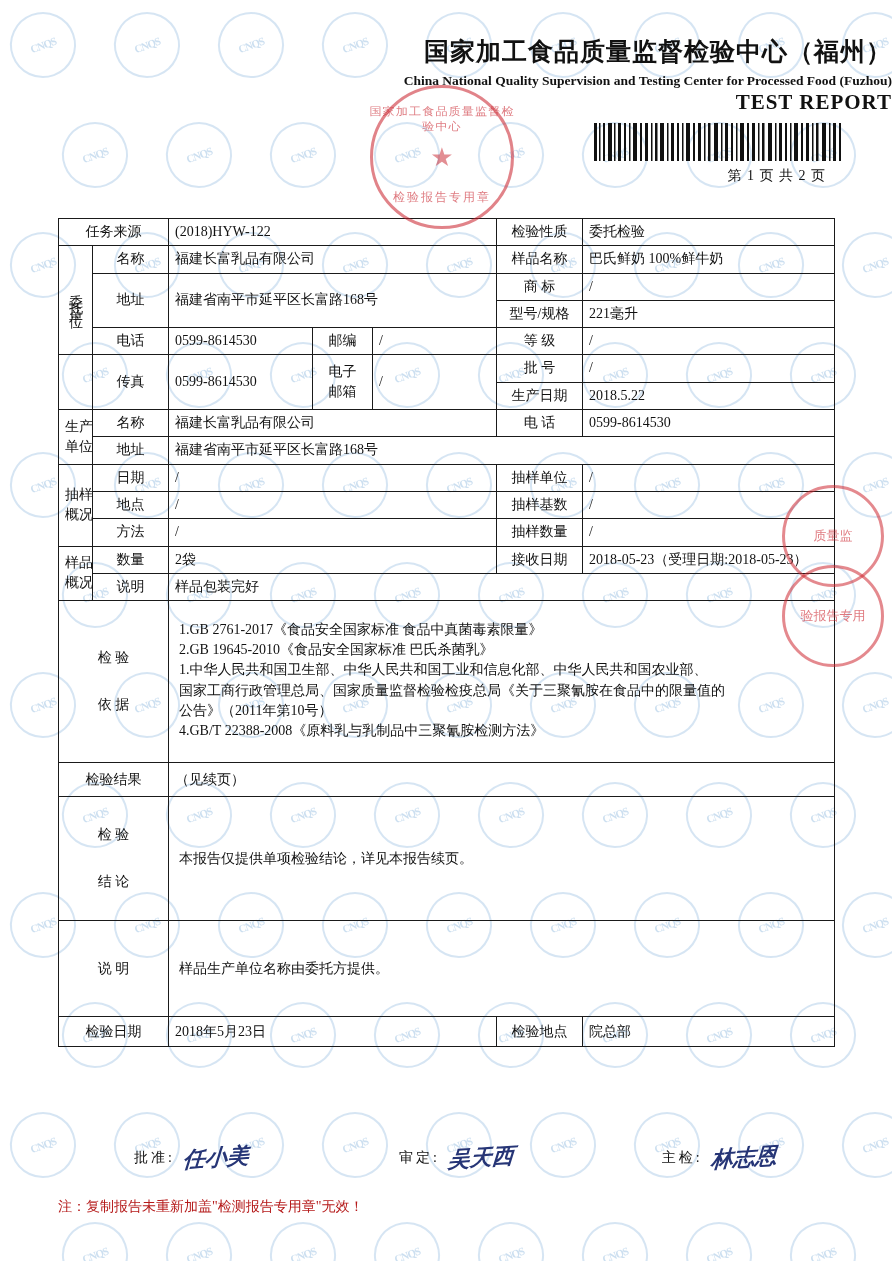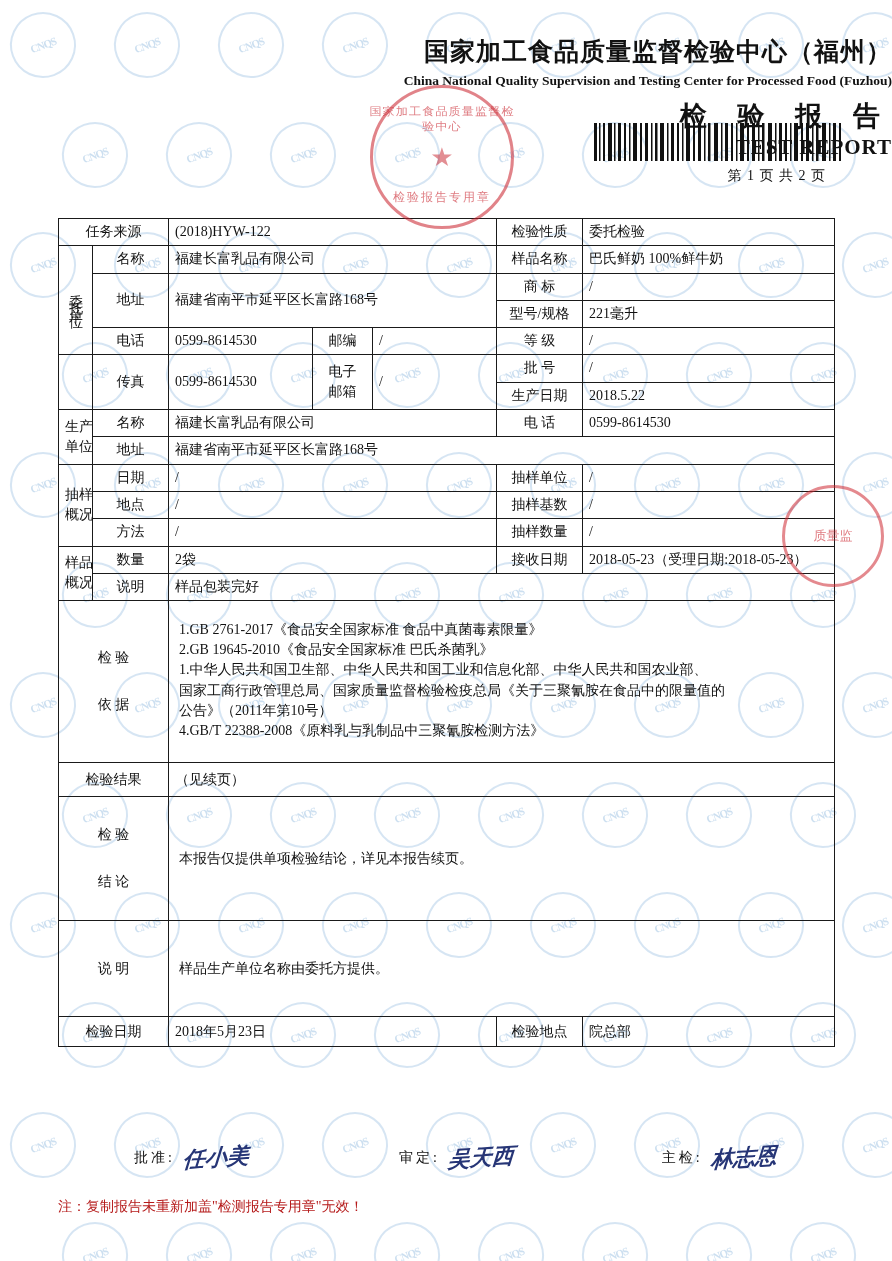--- a/index.html
+++ b/index.html
@@ -371,21 +371,20 @@
       <div class="wm" style="left: 374px; top: 1222px;">CNQS</div>
       <div class="wm" style="left: 478px; top: 1222px;">CNQS</div>
       <div class="wm" style="left: 582px; top: 1222px;">CNQS</div>
       <div class="wm" style="left: 686px; top: 1222px;">CNQS</div>
       <div class="wm" style="left: 790px; top: 1222px;">CNQS</div>
     </div>
 
   <div class="header">
     <div class="title-cn">国家加工食品质量监督检验中心（福州）</div>
     <div class="title-en">China National Quality Supervision and Testing Center for Processed Food (Fuzhou)</div>
-    <div class="report-cn">检 验 报 告</div>
     <div class="report-en">TEST REPORT</div>
   </div>
 
   <svg class="barcode" viewBox="0 0 252 38" preserveAspectRatio="none">
     <g fill="#111">
       <rect x="2" y="0" width="3" height="38"></rect>
         <rect x="7" y="0" width="1.5" height="38"></rect>
       <rect x="11" y="0" width="2" height="38"></rect>
         <rect x="16" y="0" width="4" height="38"></rect>
       <rect x="22" y="0" width="1.5" height="38"></rect>
@@ -619,15 +618,18 @@
   </div>
 
   <div class="stamp-main">
     <div class="t1">国家加工食品质量监督检验中心</div>
     <div class="star">★</div>
     <div class="t2">检验报告专用章</div>
   </div>
   <div class="stamp-right stamp-r1">
     <span>质量监</span>
   </div>
+  <div class="stamp-right stamp-r2">
+    <span>验报告专用</span>
+  </div>
   <div class="stamp-pink"></div>
 
 </div>
 
 </body></html>

